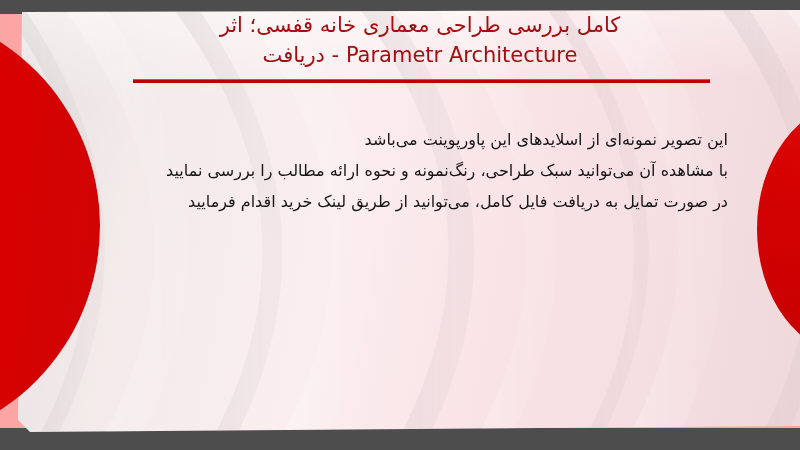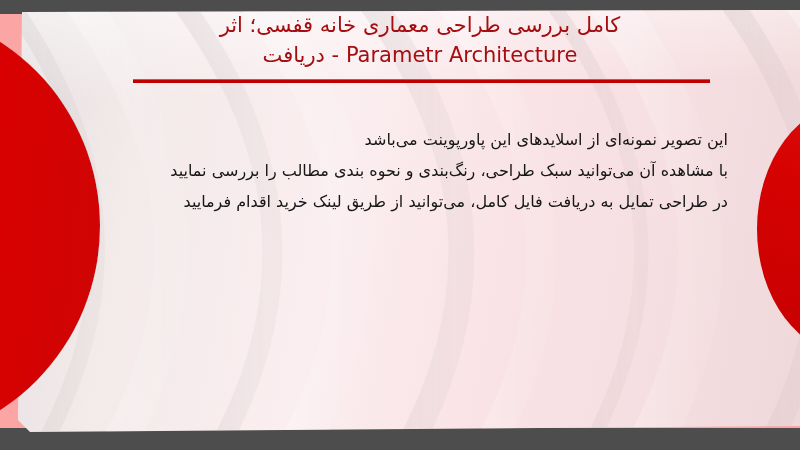--- a/index.html
+++ b/index.html
@@ -165,17 +165,17 @@
   <div class="right-shape"></div>
 
   <div class="title-block">
     <div class="title-line">کامل بررسی طراحی معماری خانه قفسی؛ اثر</div>
     <div class="title-line">Parametr Architecture - دریافت</div>
   </div>
   <div class="title-rule"></div>
 
   <div class="body-block">
     <div class="body-line">این تصویر نمونه‌ای از اسلایدهای این پاورپوینت می‌باشد</div>
-    <div class="body-line">با مشاهده آن می‌توانید سبک طراحی، رنگ‌بندی و نحوه بندی مطالب را بررسی نمایید</div>
-    <div class="body-line">در طراحی تمایل به دریافت فایل کامل، می‌توانید از طریق لینک خرید اقدام فرمایید</div>
+    <div class="body-line">با مشاهده آن می‌توانید سبک طراحی، رنگ‌نمونه و نحوه ارائه مطالب را بررسی نمایید</div>
+    <div class="body-line">در صورت تمایل به دریافت فایل کامل، می‌توانید از طریق لینک خرید اقدام فرمایید</div>
   </div>
 
 </div>
 
 </body></html>

